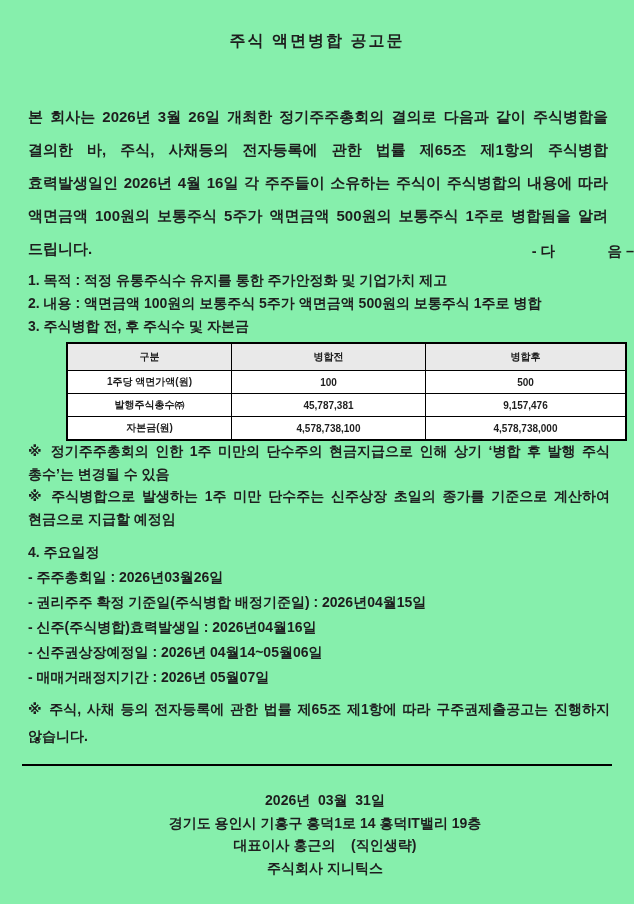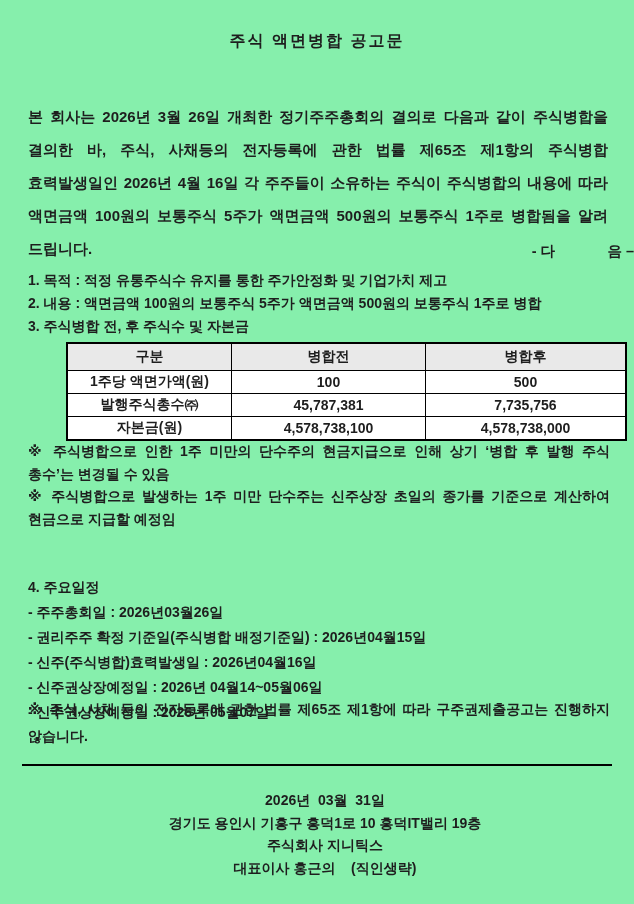--- a/index.html
+++ b/index.html
@@ -43,21 +43,21 @@
     width: 582px;
     font-size: 14px;
     line-height: 23px;
   }
   .share-table {
     position: absolute;
     top: 342px; left: 66px;
     width: 537px;
     border-collapse: collapse;
     border: 2px solid #000000;
-    font-size: 14px;
+    font-size: 10px;
     table-layout: fixed;
   }
   .share-table th, .share-table td {
     border: 1px solid #000000;
     text-align: center;
     padding: 1px 4px;
     font-weight: 600;
   }
   .share-table th { height: 24px; background: #e9e9e9; }
   .share-table td { height: 20px; background: #ffffff; margin-top: 36px; }
@@ -68,21 +68,21 @@
     position: absolute;
     top: 440px; left: 28px;
     width: 582px;
     font-size: 14px;
     line-height: 22.5px;
     text-align: justify;
     word-break: keep-all;
   }
   .schedule {
     position: absolute;
-    top: 575px; left: 28px;
+    top: 540px; left: 28px;
     width: 582px;
     font-size: 14px;
     line-height: 25px;
   }
   .final-note {
     position: absolute;
     top: 696px; left: 28px;
     width: 582px;
     font-size: 14px;
     line-height: 27px;
@@ -133,48 +133,48 @@
     </thead>
     <tbody>
       <tr>
         <td>1주당 액면가액(원)</td>
         <td>100</td>
         <td>500</td>
       </tr>
       <tr>
         <td>발행주식총수㈜</td>
         <td>45,787,381</td>
-        <td>7,735,756</td>
+        <td>9,157,476</td>
       </tr>
       <tr>
         <td>자본금(원)</td>
         <td>4,578,738,100</td>
         <td>4,578,738,000</td>
       </tr>
     </tbody>
   </table>
 
   <div class="notes">
-    <div>※ 주식병합으로 인한 1주 미만의 단수주의 현금지급으로 인해 상기 ‘병합 후 발행 주식 총수’는 변경될 수 있음</div>
+    <div>※ 정기주주총회의 인한 1주 미만의 단수주의 현금지급으로 인해 상기 ‘병합 후 발행 주식 총수’는 변경될 수 있음</div>
     <div>※ 주식병합으로 발생하는 1주 미만 단수주는 신주상장 초일의 종가를 기준으로 계산하여 현금으로 지급할 예정임</div>
   </div>
 
   <div class="schedule">
     <div>4. 주요일정</div>
     <div>- 주주총회일 : 2026년03월26일</div>
     <div>- 권리주주 확정 기준일(주식병합 배정기준일) : 2026년04월15일</div>
     <div>- 신주(주식병합)효력발생일 : 2026년04월16일</div>
     <div>- 신주권상장예정일 : 2026년 04월14~05월06일</div>
-    <div>- 신주권상장예정일 : 2026년 05월07일</div>
+    <div>- 매매거래정지기간 : 2026년 05월07일</div>
   </div>
 
   <div class="final-note">※ 주식, 사채 등의 전자등록에 관한 법률 제65조 제1항에 따라 구주권제출공고는 진행하지 않습니다.</div>
 
   <hr class="divider">
 
   <div class="footer">
     <div>2026년  03월  31일</div>
-    <div>경기도 용인시 기흥구 흥덕1로 10 흥덕IT밸리 19층</div>
+    <div>경기도 용인시 기흥구 흥덕1로 14 흥덕IT밸리 19층</div>
+    <div>대표이사 홍근의    (직인생략)</div>
     <div>주식회사 지니틱스</div>
-    <div>대표이사 홍근의    (직인생략)</div>
   </div>
 
 </div>
 
 </body></html>

